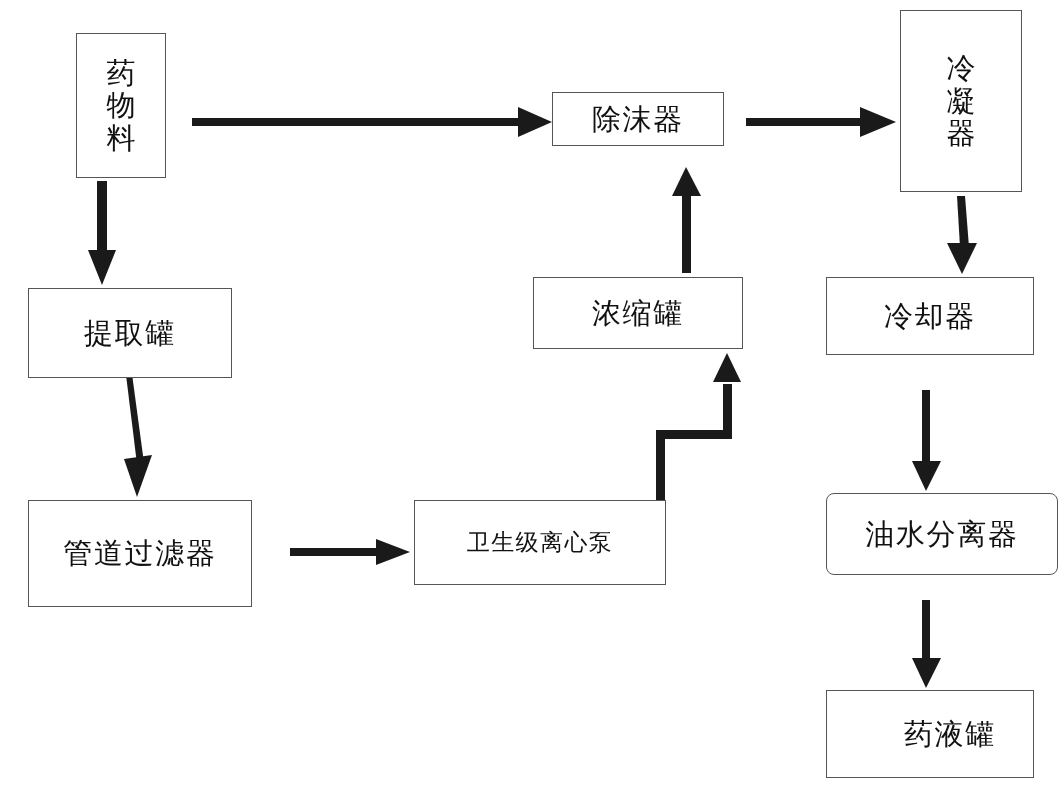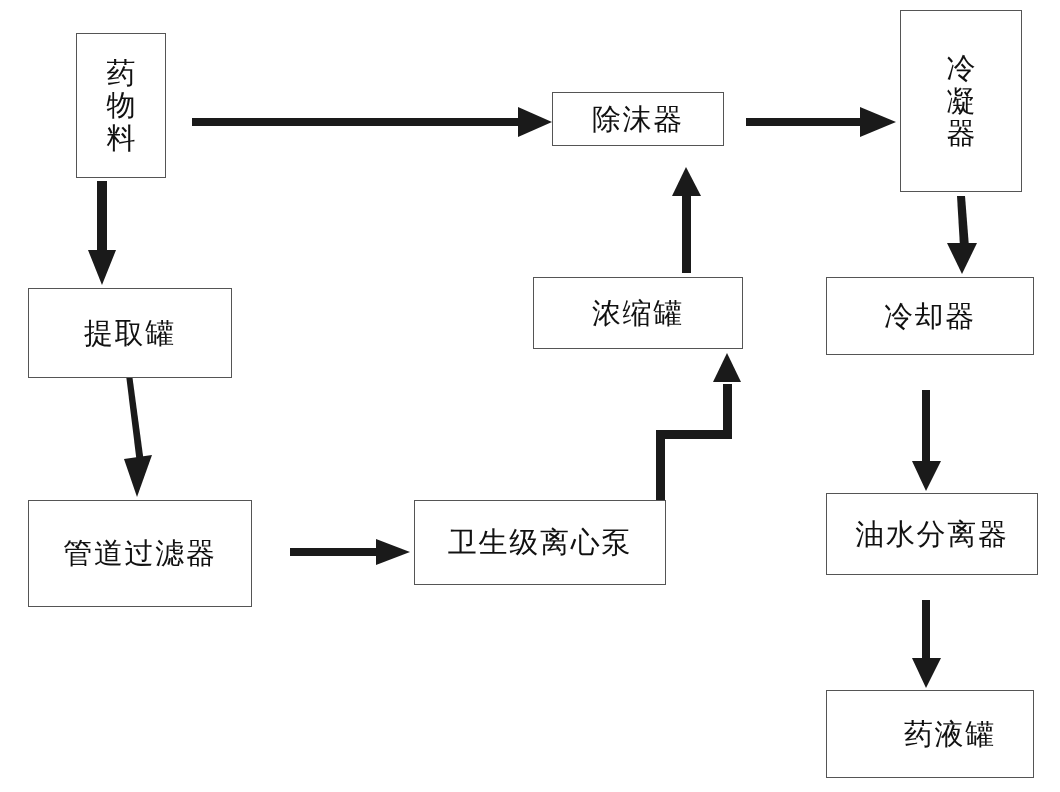--- a/index.html
+++ b/index.html
@@ -114,42 +114,42 @@
 
   <div class="node" style="left:28px; top:288px; width:204px; height:90px;">
     <span class="label" style="font-size:29px;">提取罐</span>
   </div>
 
   <div class="node" style="left:28px; top:500px; width:224px; height:107px;">
     <span class="label" style="font-size:29px;">管道过滤器</span>
   </div>
 
   <div class="node" style="left:414px; top:500px; width:252px; height:85px;">
-    <span class="label" style="font-size:29px;font-family:Liberation Serif, serif;">卫生级离心泵</span>
+    <span class="label" style="font-size:23px;font-family:Liberation Serif, serif;">卫生级离心泵</span>
   </div>
 
   <div class="node" style="left:533px; top:277px; width:210px; height:72px;justify-content:center;">
     <span class="label" style="font-size:29px;">浓缩罐</span>
   </div>
 
   <div class="node" style="left:552px; top:92px; width:172px; height:54px;">
     <span class="label" style="font-size:29px;">除沫器</span>
   </div>
 
   <div class="node vertical" style="left:900px; top:10px; width:122px; height:182px;">
     <span class="label" style="font-size:29px;">冷
 凝
 器</span>
   </div>
 
   <div class="node" style="left:826px; top:277px; width:208px; height:78px;">
     <span class="label" style="font-size:29px;">冷却器</span>
   </div>
 
-  <div class="node" style="left:826px; top:493px; width:212px; height:82px;">
+  <div class="node" style="left:826px; top:493px; width:232px; height:82px;border-radius:8px;">
     <span class="label" style="font-size:29px;">油水分离器</span>
   </div>
 
   <div class="node" style="left:826px; top:690px; width:208px; height:88px;">
     <span class="label" style="font-size:29px;margin-left:40px;">药液罐</span>
   </div>
 
 </div>
 
 </body></html>

